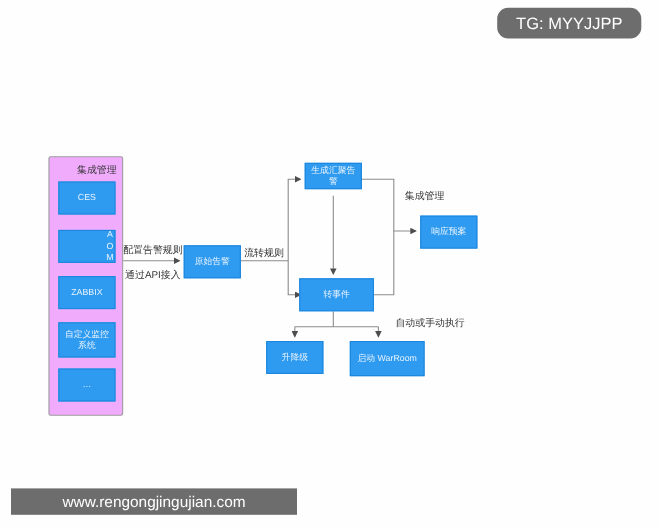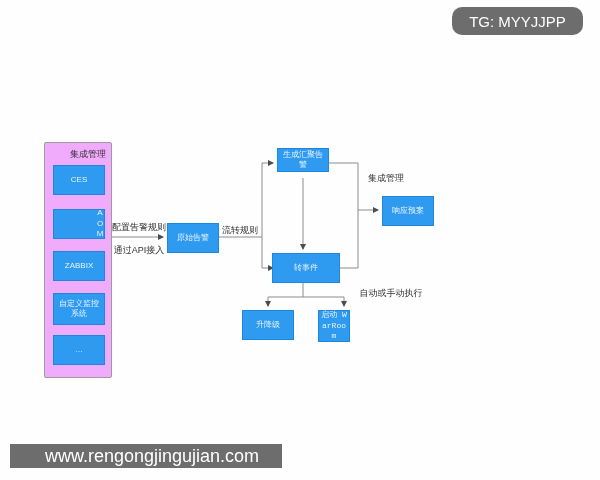--- a/index.html
+++ b/index.html
@@ -29,38 +29,38 @@
   }
   .sb { left:8px; width:52px; height:30px; }
   .sb1 { top:22px; } .sb2 { top:66px;padding-left:44px; } .sb3 { top:108px; }
   .sb4 { top:150px; height:32px; } .sb5 { top:192px; }
 
   .n-origin   { left:167px; top:223px; width:52px; height:30px;justify-content:center; }
   .n-agg      { left:277px; top:148px; width:52px; height:24px; }
   .n-incident { left:272px; top:253px; width:68px; height:30px;align-items:center; }
   .n-response { left:382px; top:196px; width:52px; height:30px; }
   .n-upgrade  { left:242px; top:310px; width:52px; height:30px; }
-  .n-warroom  { left:318px; top:310px; width:32px; height:32px;font-family:Liberation Mono, monospace; }
+  .n-warroom  { left:318px; top:310px; width:68px; height:32px; }
 
   .elabel {
     position:absolute; font-size:9px; color:var(--label_text,#333);
     transform:translateX(-50%); white-space:nowrap;
   }
   .l-config { left:139px; top:221px; }
   .l-api    { left:139px; top:244px; }
   .l-flow   { left:240px; top:224px; }
   .l-manual { left:386px; top:172px; }
   .l-auto   { left:391px; top:245px;margin-top:42px; }
 
   .gray-badge {
     position:absolute; background:var(--badge_bg,#6d6d6d); color:var(--badge_text,#fff);
     display:flex; align-items:center; justify-content:center; white-space:nowrap;
   }
   .tg-badge { left:452px; top:7px; width:131px; height:28px; font-size:15px;border-radius:10px; }
-  .site-badge { left:10px; top:444px; width:260px; height:24px; font-size:18px;padding-left:12px; }
+  .site-badge { left:10px; top:444px; width:260px; height:24px; font-size:14px; }
 </style>
 </head>
 <body>
 
 <div class="stage">
 
   <svg class="wires">
     <defs>
       <marker id="arw" markerWidth="6" markerHeight="6" refX="5" refY="3" orient="auto" markerUnits="userSpaceOnUse">
         <path d="M0,0 L6,3 L0,6 Z" style="fill:var(--arrow,#4d4d4d)"></path>

